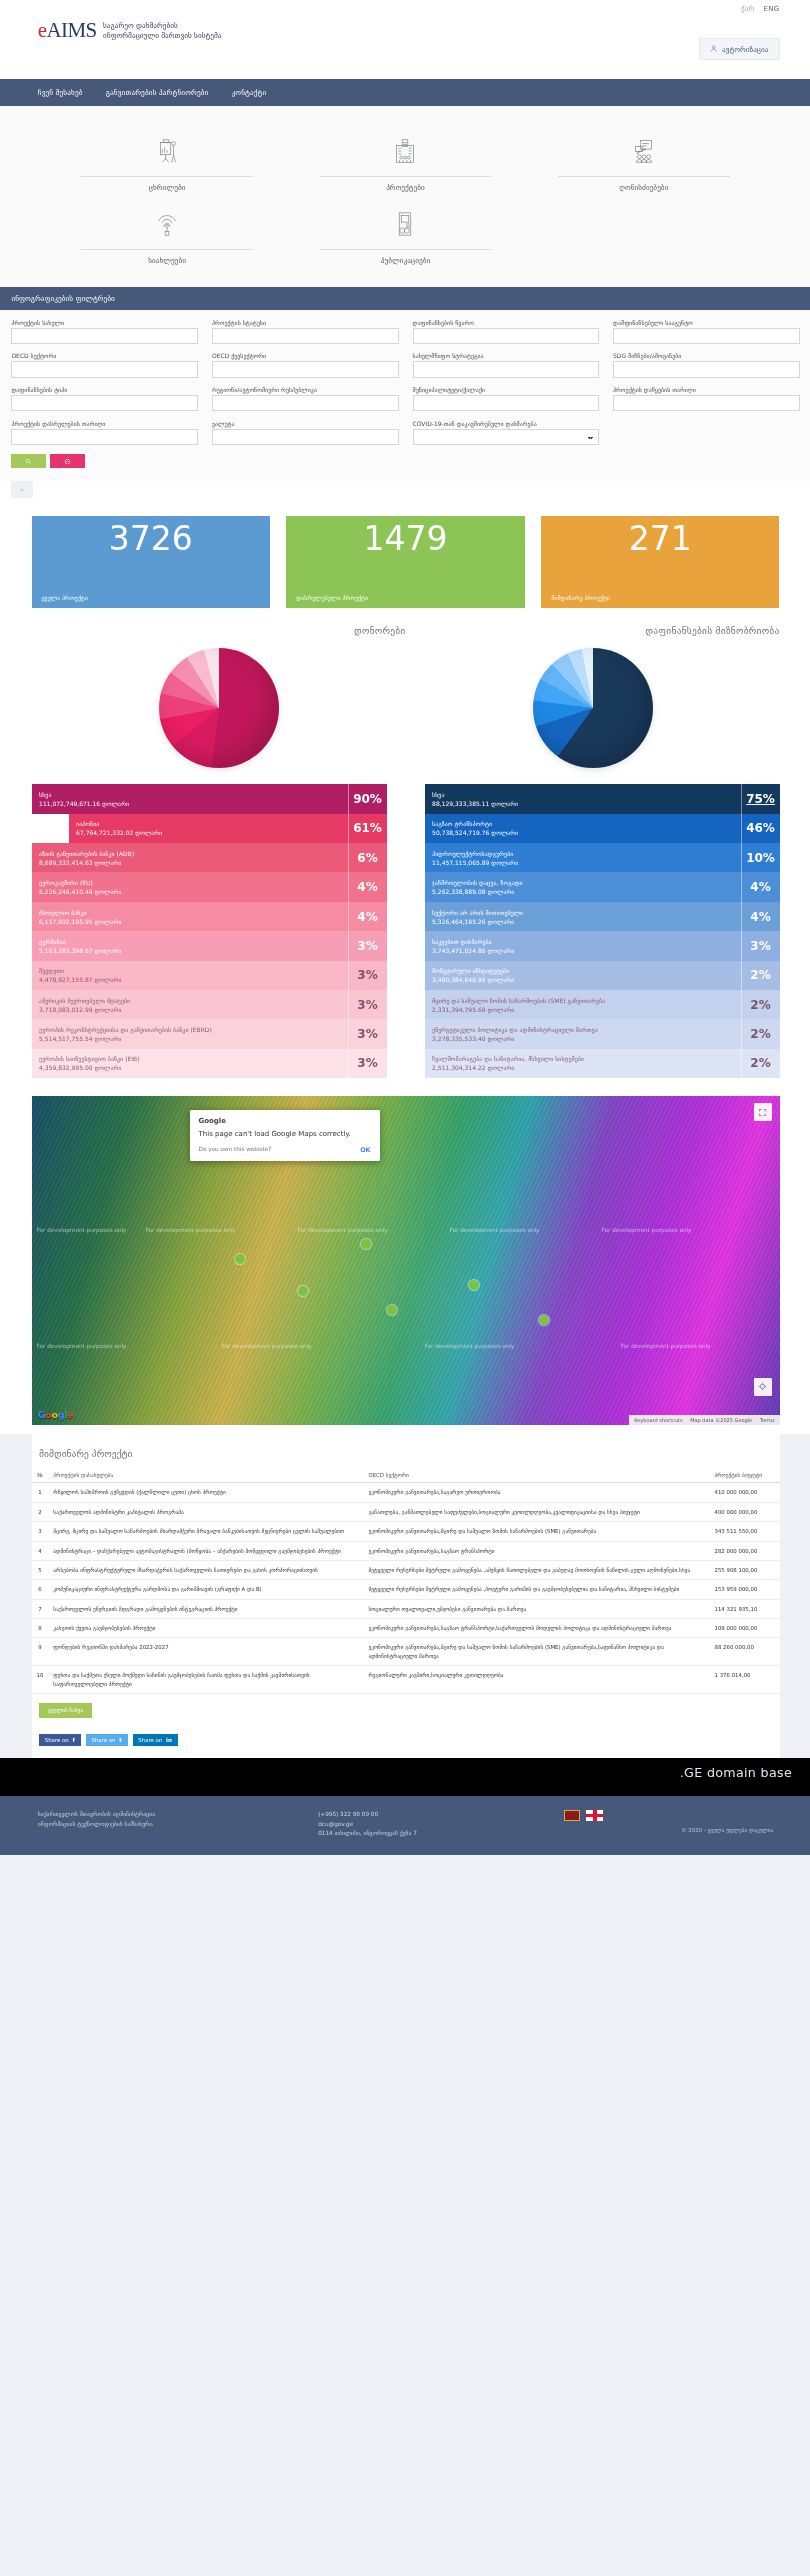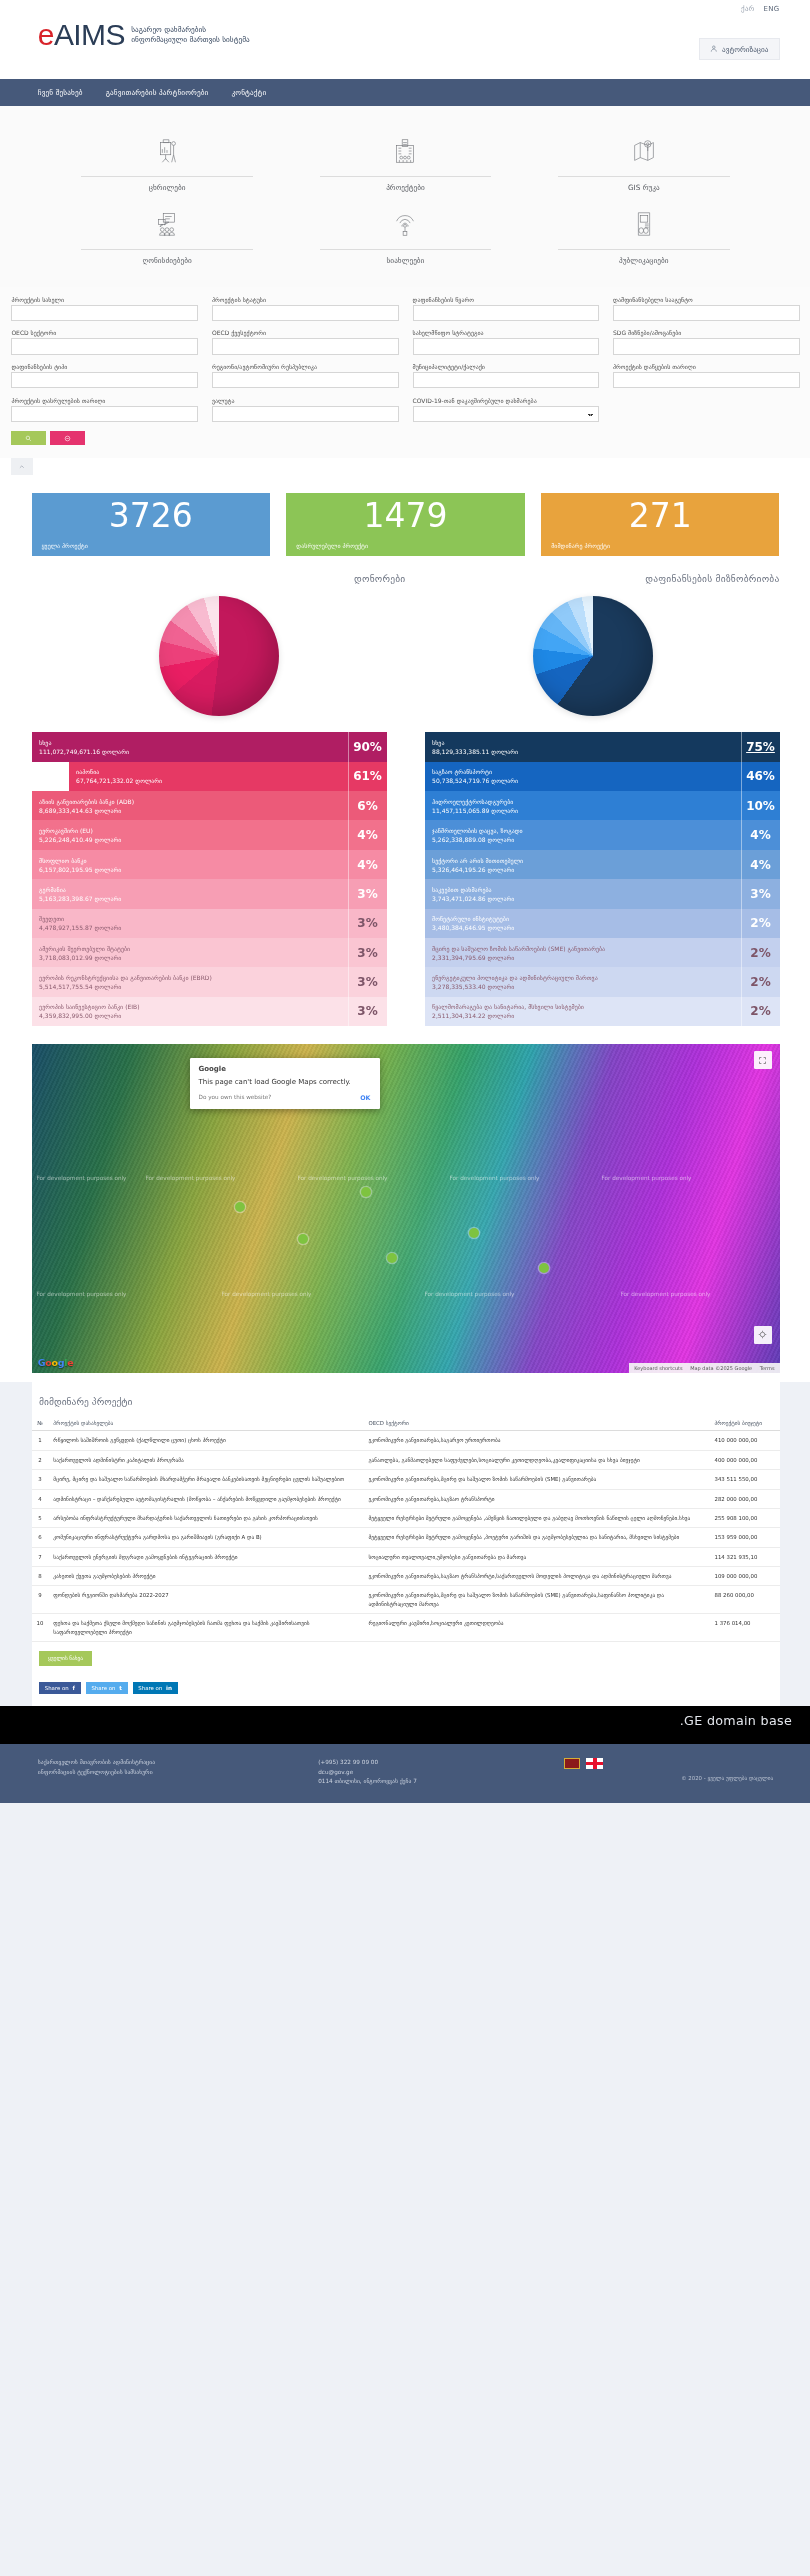--- a/index.html
+++ b/index.html
@@ -6,21 +6,21 @@
   html,body{width:811px;background:#eef1f6;font-family:"DejaVu Sans","Liberation Sans",sans-serif;}
   body{width:811px;min-height:2576px;position:relative;}
   .page{width:811px;margin:0 auto;background:#eef1f6;}
   
   .topbar{background:#fff;height:79px;position:relative;}
   .topbar-inner{width:748px;margin:0 auto;position:relative;height:79px;}
   .lang{position:absolute;right:0;top:5px;font-size:7px;color:#9aa3b0;letter-spacing:0.3px;}
   .lang span{margin-left:6.3px;cursor:pointer;}
   .lang .active{color:#5a6678;}
   .logo{position:absolute;left:6.3px;top:20px;display:flex;align-items:center;}
-  .logo-mark{font-size:30px;letter-spacing:-0.6px;font-family:Liberation Sans, sans-serif;font-weight:400;color:#2b3d56;line-height:1;}
+  .logo-mark{font-size:21px;letter-spacing:-0.6px;font-family:Liberation Serif, serif;font-weight:400;color:#2b3d56;line-height:1;}
   .logo-mark .e{color:#d8232a;}
   .logo-text{margin-left:6.3px;font-size:7.3px;line-height:1.35;color:#2b3d56;max-width:152px;}
   .auth-btn{position:absolute;right:0;top:38px;background:#f4f5f8;border:0.6px solid #e7e9ee;padding:5.7px 10px;font-size:7.3px;color:#4d5a6e;display:flex;align-items:center;gap:4.4px;cursor:pointer;}
   .auth-btn svg{width:7.6px;height:7.6px;fill:#6d7a8c;}
   
   .navbar{background:#465madd;}
   .navbar{background:#46597a;}
   .nav-inner{width:748px;margin:0 auto;display:flex;align-items:center;height:27px;gap:23px;padding-left:6.3px;}
   .nav-inner a{color:#fff;font-size:7.3px;text-decoration:none;letter-spacing:0.1px;}
   
@@ -44,21 +44,21 @@
   .fbtn{width:35px;height:14px;border:none;display:flex;align-items:center;justify-content:center;cursor:pointer;}
   .fbtn.search{background:#a5c85a;}
   .fbtn.reset{background:#e5336e;}
   .fbtn svg{width:7px;height:7px;stroke:#fff;fill:none;stroke-width:2;}
   .collapse{background:#fff;padding:0;}
   .collapse-btn{width:21.5px;height:16.5px;background:#eef0f3;display:flex;align-items:center;justify-content:center;margin-left:11.4px;cursor:pointer;}
   .collapse-btn svg{width:7.6px;height:7.6px;stroke:#7b8494;fill:none;stroke-width:1.6;}
   
   .stats-wrap{background:#fff;padding:18px 0 6.3px;}
   .stats{width:748px;margin:0 auto;display:grid;grid-template-columns:repeat(3,1fr);gap:16.5px;}
-  .stat{height:63px;color:#fff;padding:5px 10px 6.3px;display:flex;flex-direction:column;justify-content:space-between;}
+  .stat{height:92px;color:#fff;padding:5px 10px 6.3px;display:flex;flex-direction:column;justify-content:space-between;}
   .stat .num{font-size:33px;text-align:center;line-height:1.1;font-weight:400;}
   .stat .lbl{font-size:6px;opacity:.95;}
   
   .pies{background:#fff;display:grid;grid-template-columns:1fr 1fr;width:748px;margin:0 auto;padding-top:11.4px;}
   .pie-col{text-align:right;}
   .pie-title{font-size:9.5px;color:#6b7280;margin-bottom:11.4px;letter-spacing:0.2px;}
   .pie{width:120px;height:120px;border-radius:50%;margin:0 auto;position:relative;}
   .pie.pink{background:conic-gradient(#c2185b 0 52%,#d81b60 52% 64%,#e91e63 64% 72%,#ec407a 72% 79%,#f06292 79% 85%,#f48fb1 85% 91%,#f8bbd0 91% 96%,#fce4ec 96% 100%);box-shadow:inset -9px -9px 21.5px rgba(0,0,0,.18),0 1.9px 6.3px rgba(0,0,0,.12);}
   .pie.blue{background:conic-gradient(#1a3a5c 0 60%,#1565c0 60% 70%,#1e88e5 70% 77%,#42a5f5 77% 83%,#64b5f6 83% 88%,#90caf9 88% 93%,#bbdefb 93% 97%,#e3f2fd 97% 100%);box-shadow:inset -9px -9px 21.5px rgba(0,0,0,.2),0 1.9px 6.3px rgba(0,0,0,.12);}
   
@@ -178,33 +178,20 @@
               <circle cx="40" cy="46" r="3"></circle>
               <path d="M20 56v-5M28 56v-5M36 56v-5M44 56v-5"></path>
             </svg>
         </div>
         <div class="rule"></div>
         <div class="cap">პროექტები</div>
       </div>
       <div class="tile">
         <div class="ico">
           <svg viewBox="0 0 64 64" width="30" height="30">
-              <path d="M12 20l12-6 16 6 12-6v32l-12 6-16-6-12 6z"></path>
-              <path d="M24 14v32M40 20v32"></path>
-              <circle cx="40" cy="17" r="7"></circle>
-              <path d="M40 24v8"></path>
-              <circle cx="40" cy="17" r="2.5"></circle>
-            </svg>
-        </div>
-        <div class="rule"></div>
-        <div class="cap">GIS რუკა</div>
-      </div>
-      <div class="tile">
-        <div class="ico">
-          <svg viewBox="0 0 64 64" width="30" height="30">
               <rect x="24" y="10" width="24" height="18"></rect>
               <path d="M28 16h14M28 21h10"></path>
               <path d="M30 28l-4 6 10-6z"></path>
               <rect x="14" y="22" width="14" height="11"></rect>
               <path d="M20 33l-3 5 7-5z"></path>
               <circle cx="22" cy="44" r="4"></circle>
               <circle cx="32" cy="44" r="4"></circle>
               <circle cx="42" cy="44" r="4"></circle>
               <path d="M16 56a6 6 0 0112 0zM26 56a6 6 0 0112 0zM36 56a6 6 0 0112 0z"></path>
             </svg>
@@ -236,20 +223,21 @@
               <ellipse cx="36" cy="46" rx="5" ry="6"></ellipse>
             </svg>
         </div>
         <div class="rule"></div>
         <div class="cap">პუბლიკაციები</div>
       </div>
     </div>
   </div>
 
   <div class="filters">
+    <div class="filters-head">ინფოგრაფიკების ფილტრები</div>
     <div class="filters-body">
       <div class="fgrid">
         <div class="fld">
           <label>პროექტის სახელი</label>
           <input type="text" value="" style="">
         </div>
         <div class="fld">
           <label>პროექტის სტატუსი</label>
           <input type="text" value="" style="">
         </div>

